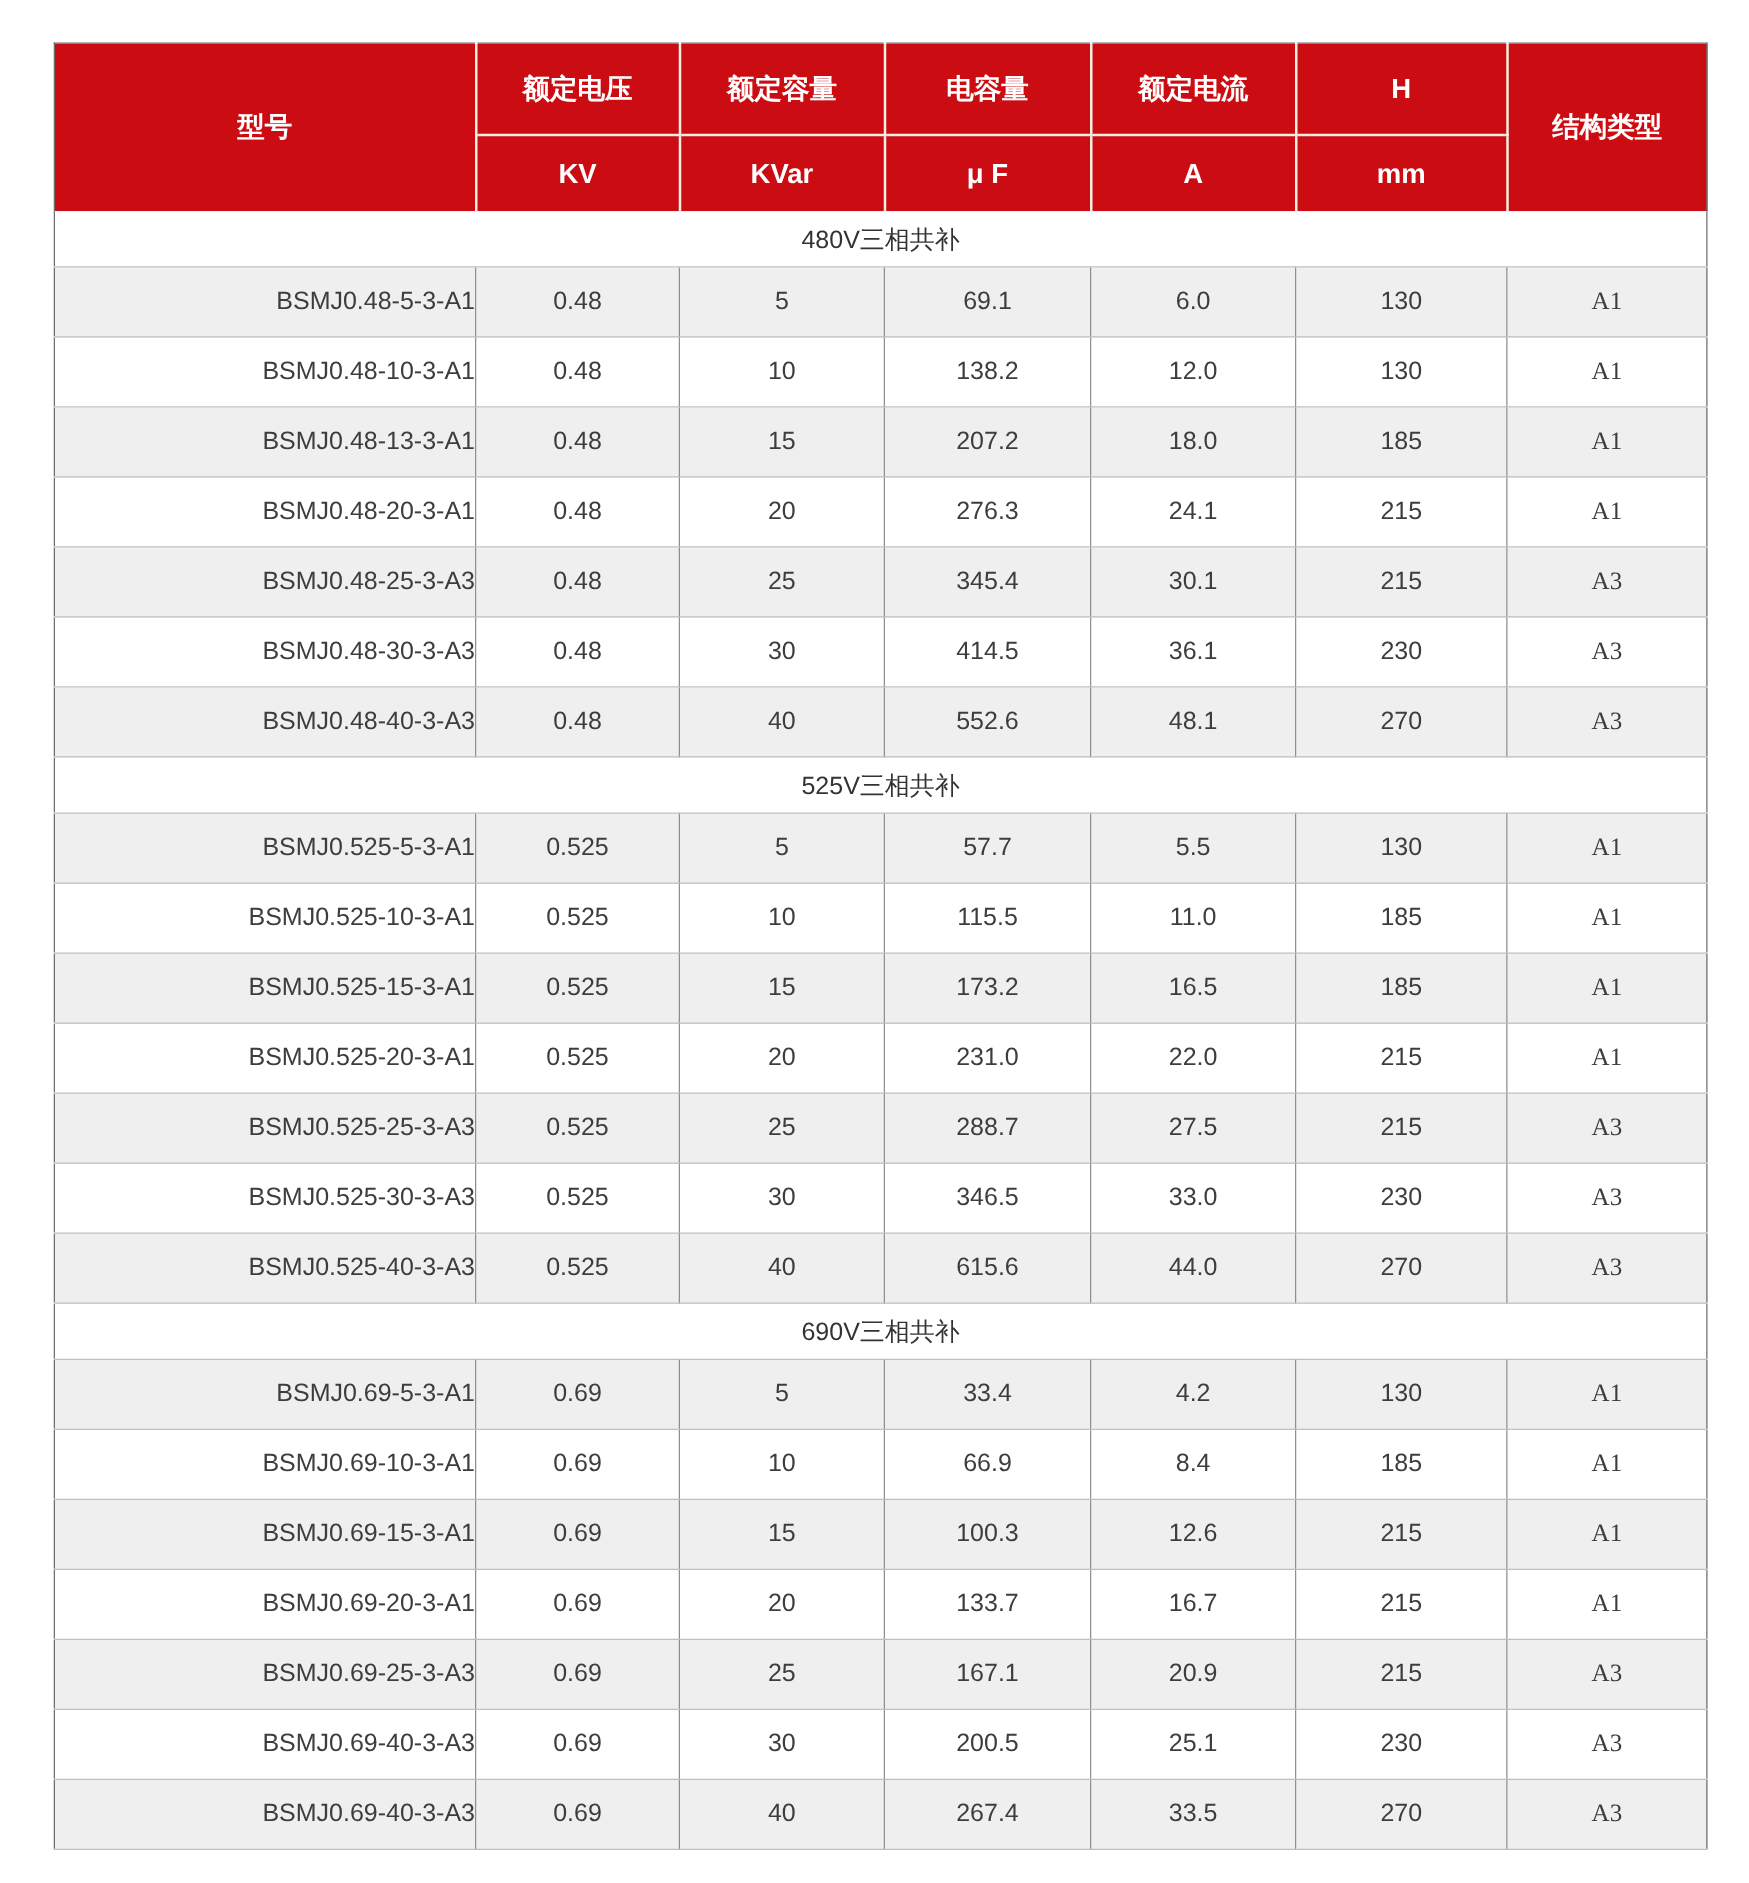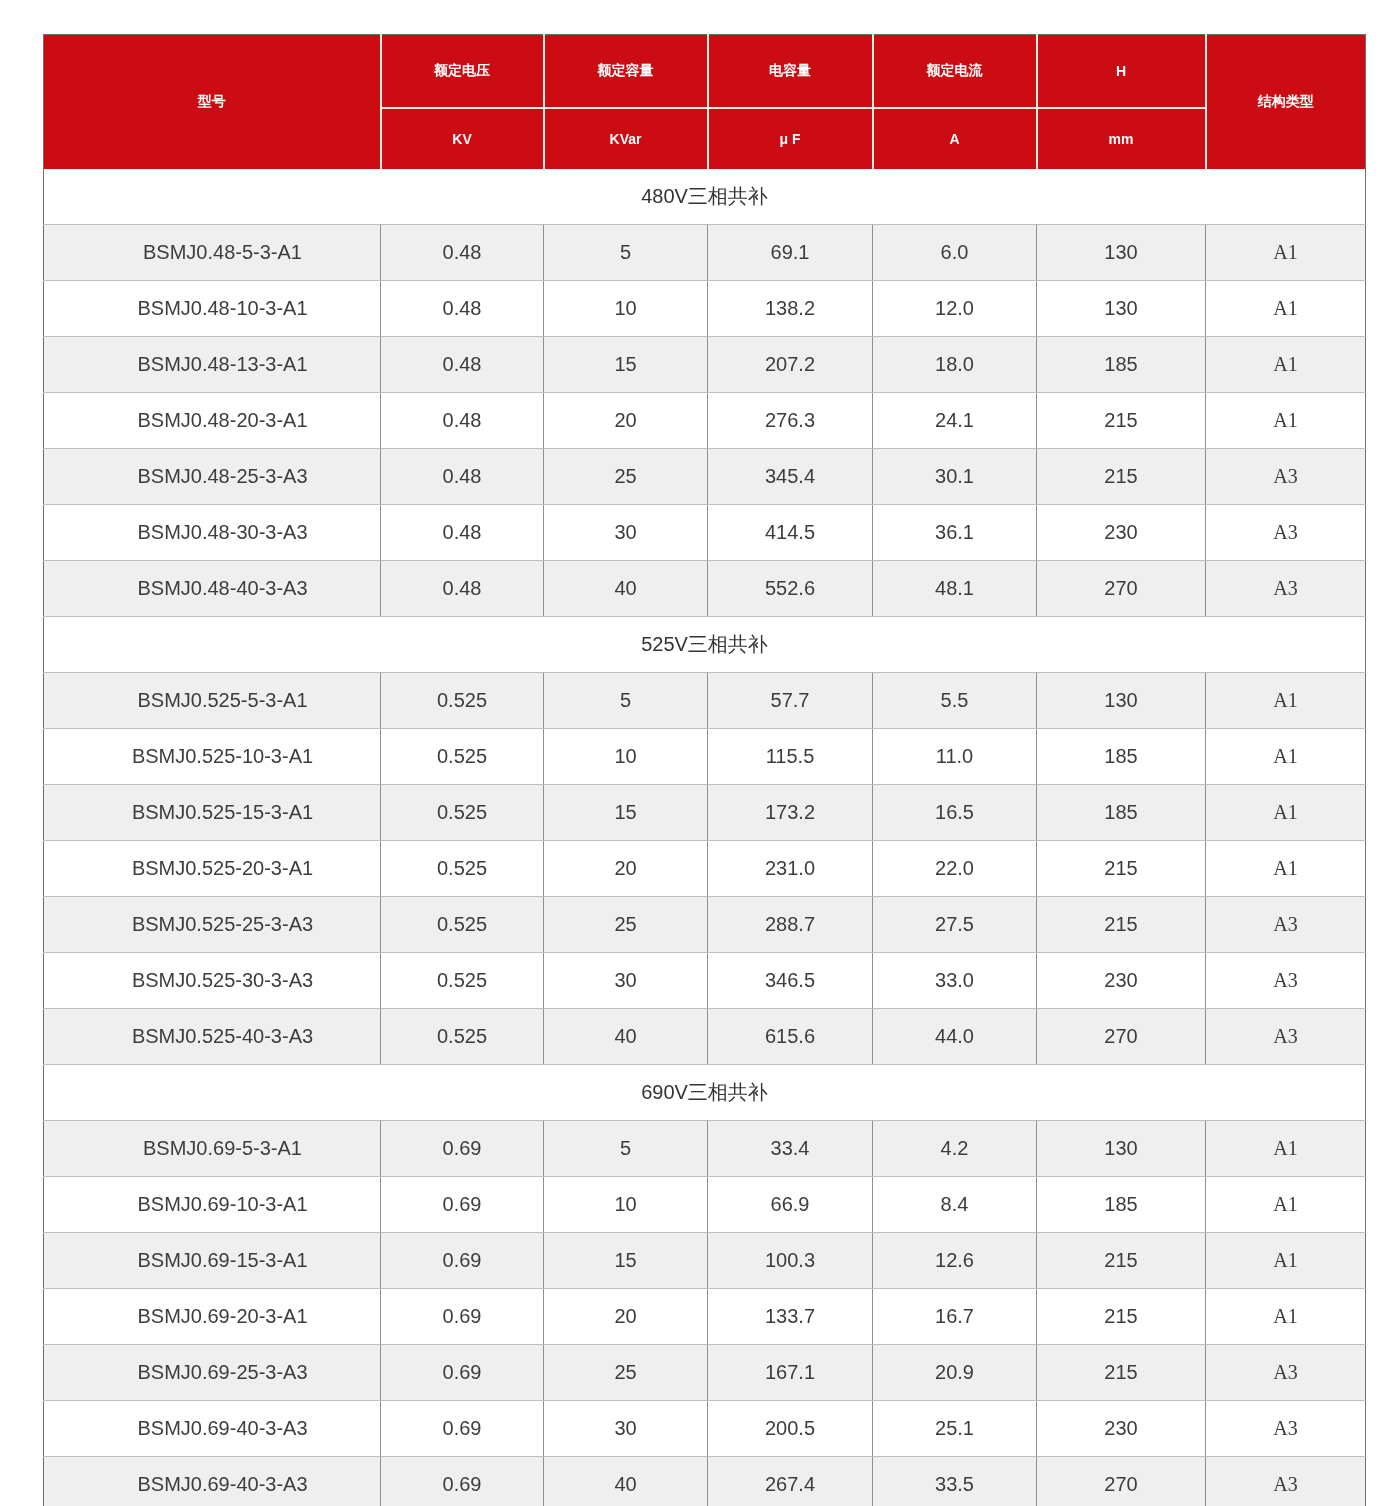--- a/index.html
+++ b/index.html
@@ -19,21 +19,21 @@
     border-collapse: collapse;
     table-layout: fixed;
     width: 1322px;
     border: 1px solid #6e6e6e;
   }
   
   thead th {
     background: #cb0c12;
     color: #ffffff;
     font-weight: bold;
-    font-size: 14px;
+    font-size: 22px;
     text-align: center;
     vertical-align: middle;
     padding: 0;
     margin-left: 20px;
   }
   thead tr.hdr-top th { height: 72px; }
   thead tr.hdr-sub th { height: 60px; }
   thead th.wdiv { border-right: 2px solid #f5f0e1; }
   thead tr.hdr-top th.bdiv { border-bottom: 2px solid #f5f0e1; }
   
@@ -43,28 +43,28 @@
     text-align: center;
     vertical-align: middle;
     height: 55px;
     padding: 0;
     border-bottom: 1px solid #bfbfbf;
   }
   tbody tr.data-row td { border-right: 1px solid #8f8f8f; }
   tbody tr.data-row td:last-child { border-right: none; font-family: Liberation Serif, serif; }
   tbody tr.data-row.alt td { background: #efefef; }
   tbody tr.data-row td.model {
-    text-align: center;
+    text-align: right;
     padding-left: 21px;
   }
   tbody tr.section-row td {
     background: #ffffff;
     font-size: 20px;
     color: #333333;
-    height: 55px;
+    height: 44px;
   }
 </style>
 </head>
 <body>
 
 <div class="page">
   <table class="spec">
     <colgroup>
       <col style="width:337px">
       <col style="width:163px">

